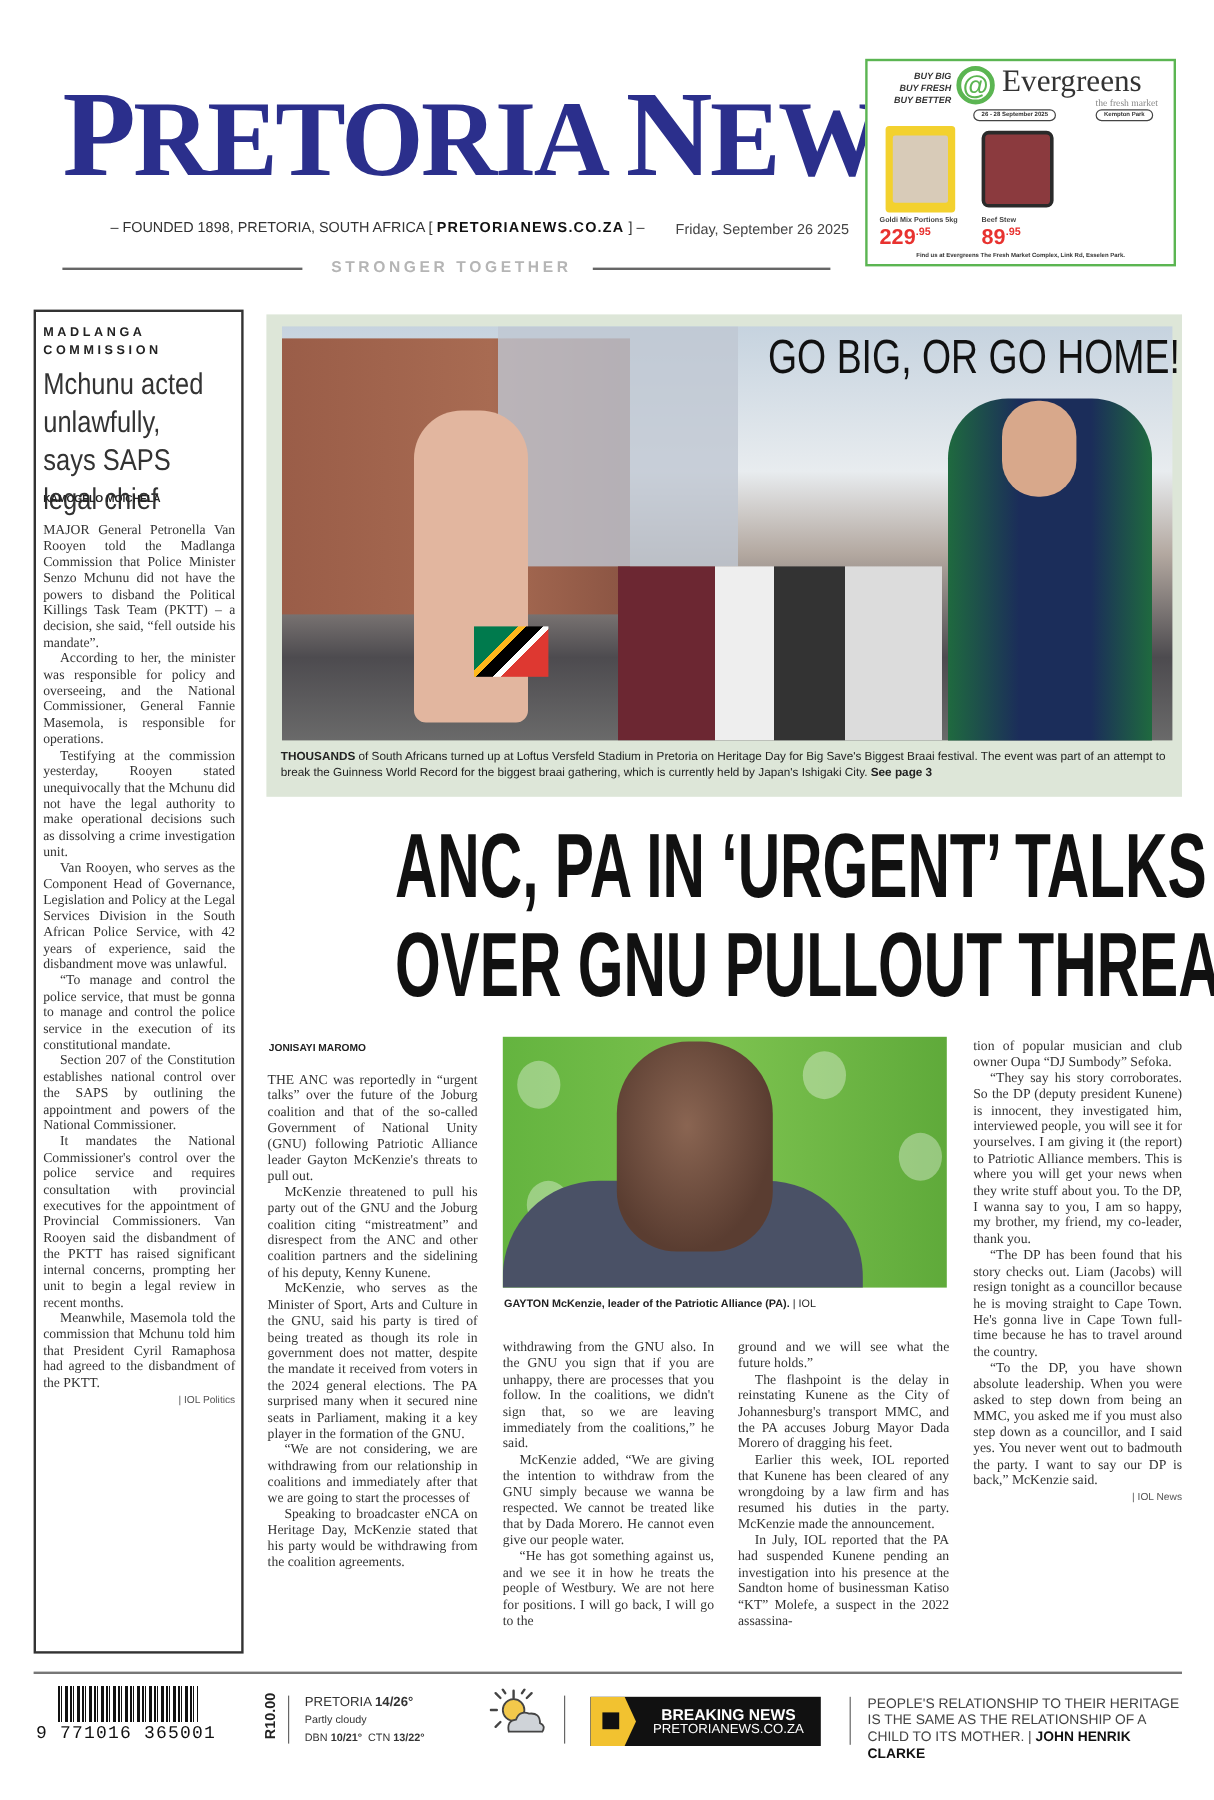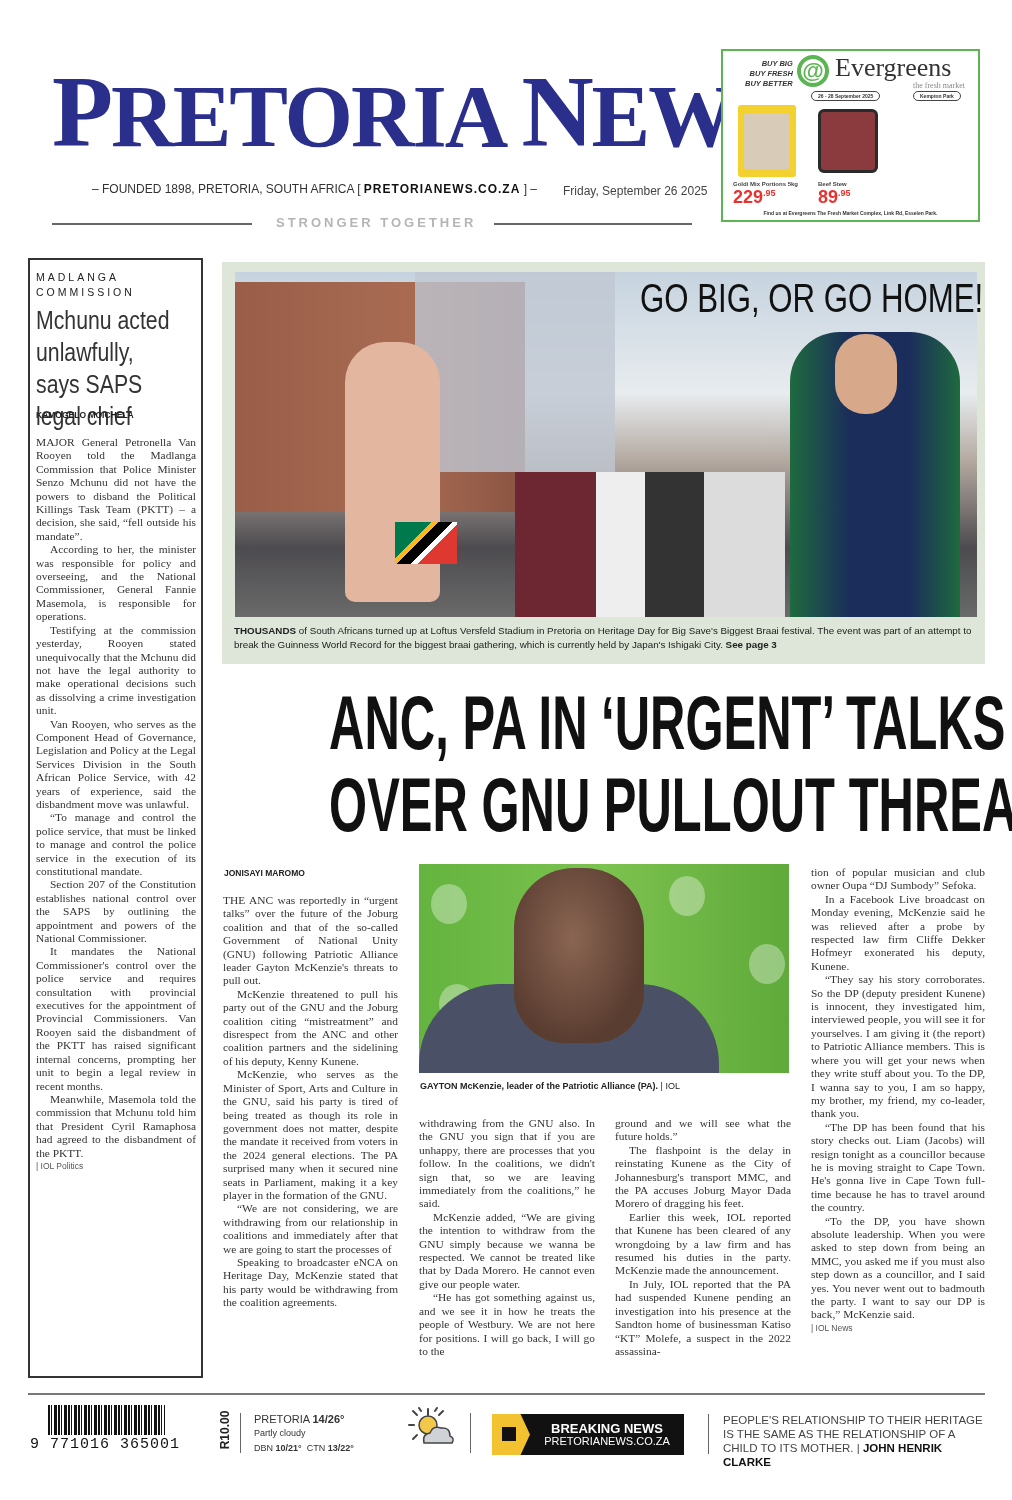--- a/index.html
+++ b/index.html
@@ -26,27 +26,27 @@
 #ad .qrbox{position:absolute;left:168px;top:56px;width:78px;height:92px;background:#5bb552;border-radius:8px}
 #ad .qr{position:absolute;left:8px;top:6px;width:62px;height:56px;background:repeating-linear-gradient(90deg,#111 0 3px,#fff 3px 6px),#fff;border:3px solid #fff}
 #ad .scan{position:absolute;left:6px;top:62px;font-size:13px;font-weight:bold;font-style:italic;color:#e8322f;text-shadow:1px 1px 0 #fff}
 #ad .scansub{position:absolute;left:6px;top:78px;font-size:4px;color:#fff;width:66px;text-align:center}
 #ad .pname{position:absolute;top:130px;font-size:6px;font-weight:bold;color:#444}
 #ad .price{position:absolute;top:137px;font-size:18px;font-weight:bold;color:#e8322f;line-height:1}
 #ad .price sup{font-size:9px}
 #ad .find{position:absolute;left:0;right:0;top:159px;text-align:center;font-size:5px;font-weight:bold;color:#333}
 
 #sidebar-box{left:28px;top:258px;width:175px;height:1120px;border:2px solid #333}
-#kicker{left:36px;top:270px;font-size:10.5px;font-weight:normal;letter-spacing:3px;line-height:15px;color:#222}
+#kicker{left:36px;top:270px;font-size:10.5px;font-weight:bold;letter-spacing:3px;line-height:15px;color:#222}
 #side-headline{left:36px;top:304px;width:168px;font-size:25px;line-height:32px;color:#333;font-family:"Liberation Sans",sans-serif;transform:scaleX(0.85);transform-origin:left}
 #side-byline{left:36px;top:410px;font-size:8.5px;font-weight:bold;color:#222}
 .bodytext{font-family:"Liberation Serif",serif;font-size:11.4px;line-height:13.4px;color:#333;text-align:justify;hyphens:auto}
 .bodytext p{text-indent:14px}
 .bodytext p.first{text-indent:0}
-.credit{font-family:"Liberation Sans",sans-serif;font-size:8.5px;color:#555;text-align:left;text-indent:0}
+.credit{font-family:"Liberation Sans",sans-serif;font-size:8.5px;color:#555;text-align:right;text-indent:0}
 #side-body{left:36px;top:436px;width:160px}
 
 #hero-frame{left:222px;top:262px;width:763px;height:402px;background:#dde6d8}
 #hero-photo{left:235px;top:272px;width:742px;height:345px;background:linear-gradient(180deg,#c6d3df 0%,#e8ecef 35%,#b3a8a0 55%,#4d4b4f 80%,#6a6a6a 100%);overflow:hidden}
 #hero-photo .bldg{position:absolute;left:0;top:10px;width:290px;height:230px;background:linear-gradient(90deg,#9a5d48,#a86b52 60%,#8a5443);}
 #hero-photo .bldg2{position:absolute;left:180px;top:0;width:200px;height:200px;background:#bfc7d2;opacity:.8}
 #hero-photo .man1{position:absolute;left:110px;top:70px;width:95px;height:260px;background:#e2b69f;border-radius:40px 40px 10px 10px}
 #hero-photo .flag{position:absolute;left:160px;top:250px;width:62px;height:42px;background:linear-gradient(135deg,#007a4d 0 35%,#ffb81c 35% 42%,#000 42% 55%,#fff 55% 62%,#de3831 62%)}
 #hero-photo .man2{position:absolute;left:555px;top:60px;width:170px;height:290px;background:linear-gradient(90deg,#1f6a3f,#1b2d5a 35%,#1b2d5a 70%,#1f6a3f);border-radius:50px 50px 0 0}
 #hero-photo .head2{position:absolute;left:600px;top:62px;width:62px;height:80px;background:#d8a88b;border-radius:30px}
@@ -127,21 +127,21 @@
   <div>MADLANGA</div>
   <div>COMMISSION</div>
 </div>
 <div class="abs" id="side-headline">Mchunu acted unlawfully, says SAPS legal chief</div>
 <div class="abs" id="side-byline">KAMOGELO MOICHELA</div>
 <div class="abs bodytext" id="side-body">
   <p class="first">MAJOR General Petronella Van Rooyen told the Madlanga Commission that Police Minister Senzo Mchunu did not have the powers to disband the Political Killings Task Team (PKTT) – a decision, she said, “fell outside his mandate”.</p>
   <p>According to her, the minister was responsible for policy and overseeing, and the National Commissioner, General Fannie Masemola, is responsible for operations.</p>
   <p>Testifying at the commission yesterday, Rooyen stated unequivocally that the Mchunu did not have the legal authority to make operational decisions such as dissolving a crime investigation unit.</p>
   <p>Van Rooyen, who serves as the Component Head of Governance, Legislation and Policy at the Legal Services Division in the South African Police Service, with 42 years of experience, said the disbandment move was unlawful.</p>
-  <p>“To manage and control the police service, that must be linked to manage and control the police service in the execution of its constitutional mandate.</p>
+  <p>“To manage and control the police service, that must be gonna to manage and control the police service in the execution of its constitutional mandate.</p>
   <p>Section 207 of the Constitution establishes national control over the SAPS by outlining the appointment and powers of the National Commissioner.</p>
   <p>It mandates the National Commissioner's control over the police service and requires consultation with provincial executives for the appointment of Provincial Commissioners. Van Rooyen said the disbandment of the PKTT has raised significant internal concerns, prompting her unit to begin a legal review in recent months.</p>
   <p>Meanwhile, Masemola told the commission that Mchunu told him that President Cyril Ramaphosa had agreed to the disbandment of the PKTT.</p>
   <div class="credit">| IOL Politics</div>
 </div>
 
 <div class="abs" id="hero-frame"></div>
 <div class="abs" id="hero-photo">
   <div class="bldg"></div>
     <div class="bldg2"></div>
@@ -180,21 +180,20 @@
   <p>“He has got something against us, and we see it in how he treats the people of Westbury. We are not here for positions. I will go back, I will go to the</p>
 </div>
 <div class="abs bodytext" id="col3">
   <p class="first">ground and we will see what the future holds.”</p>
   <p>The flashpoint is the delay in reinstating Kunene as the City of Johannesburg's transport MMC, and the PA accuses Joburg Mayor Dada Morero of dragging his feet.</p>
   <p>Earlier this week, IOL reported that Kunene has been cleared of any wrongdoing by a law firm and has resumed his duties in the party. McKenzie made the announcement.</p>
   <p>In July, IOL reported that the PA had suspended Kunene pending an investigation into his presence at the Sandton home of businessman Katiso “KT” Molefe, a suspect in the 2022 assassina-</p>
 </div>
 <div class="abs bodytext" id="col4">
   <p class="first">tion of popular musician and club owner Oupa “DJ Sumbody” Sefoka.</p>
-  <p>In a Facebook Live broadcast on Monday evening, McKenzie said he was relieved after a probe by respected law firm Cliffe Dekker Hofmeyr exonerated his deputy, Kunene.</p>
   <p>“They say his story corroborates. So the DP (deputy president Kunene) is innocent, they investigated him, interviewed people, you will see it for yourselves. I am giving it (the report) to Patriotic Alliance members. This is where you will get your news when they write stuff about you. To the DP, I wanna say to you, I am so happy, my brother, my friend, my co-leader, thank you.</p>
   <p>“The DP has been found that his story checks out. Liam (Jacobs) will resign tonight as a councillor because he is moving straight to Cape Town. He's gonna live in Cape Town full-time because he has to travel around the country.</p>
   <p>“To the DP, you have shown absolute leadership. When you were asked to step down from being an MMC, you asked me if you must also step down as a councillor, and I said yes. You never went out to badmouth the party. I want to say our DP is back,” McKenzie said.</p>
   <div class="credit">| IOL News</div>
 </div>
 
 <div class="abs" id="footer-rule"></div>
 <div class="abs" id="barcode"></div>
 <div class="abs" id="barcode-num">9 771016 365001</div>
 <div class="abs" id="price-tag">R10.00</div>

